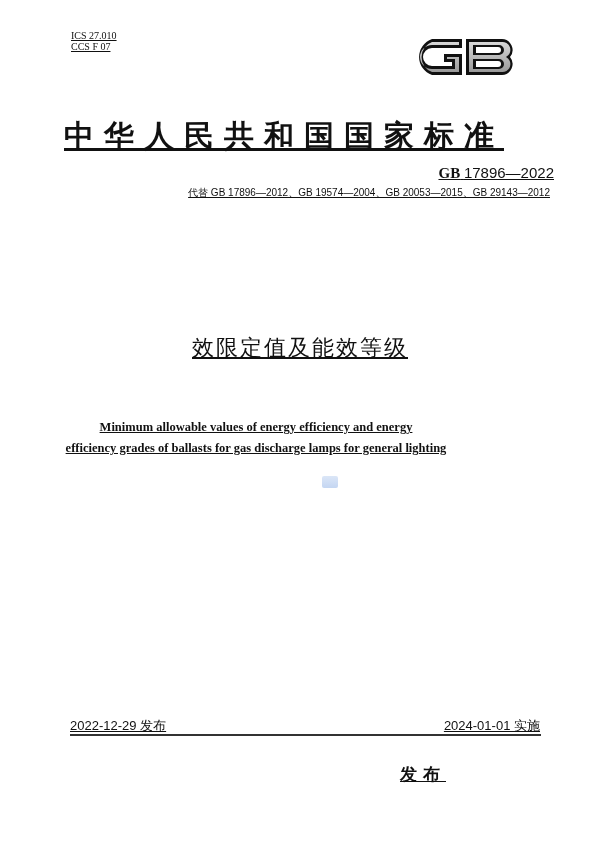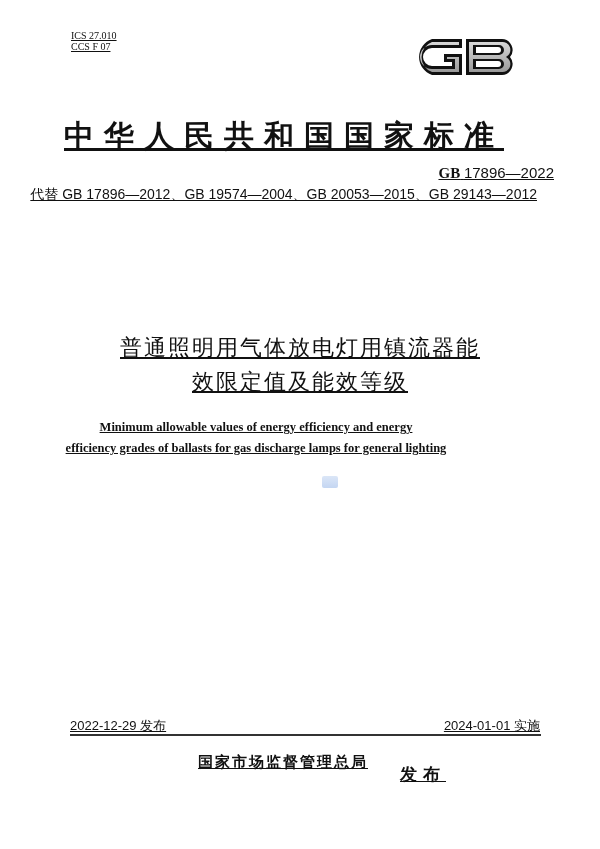--- a/index.html
+++ b/index.html
@@ -4,21 +4,21 @@
 <style>
   html, body { margin:0; padding:0; background:#fff; }
   body { width:600px; height:849px; position:relative; overflow:hidden; color:#111; font-family:"Liberation Serif", serif; }
   .abs { position:absolute;text-decoration:underline; }
   .codes { left:71px; top:30px; font-size:10px; line-height:11px; font-family:"Liberation Serif", serif; }
   .logo { left:410px; top:36px; width:114px; height:42px; }
   .title-cn { left:64px; top:116px; width:490px; font-family:"DejaVu Serif", serif; font-weight:bold; font-size:30px; letter-spacing:10px; white-space:nowrap; }
   .std-no { right:46px; top:164px; font-size:15px;margin-left:48px; }
   .std-no .gb { font-weight:bold; font-family:"Liberation Serif", serif; }
   .std-no .num { font-family:"Liberation Sans", sans-serif; }
-  .replace { right:63px; top:186px; font-size:14px; font-family:"Liberation Sans", sans-serif; white-space:nowrap; }
+  .replace { right:50px; top:186px; font-size:10px; font-family:"Liberation Sans", sans-serif; white-space:nowrap; }
   .doc-title-cn { left:0; width:600px; top:331px; text-align:center; font-family:"DejaVu Sans", sans-serif; font-size:22px; line-height:34px; letter-spacing:2px; }
   .doc-title-en { left:0; width:512px; top:417px; text-align:center; font-family:"Liberation Serif", serif; font-weight:bold; font-size:12.5px; line-height:21px; }
   .watermark { left:322px; top:476px; width:16px; height:12px; background:linear-gradient(#dbe6f7,#c4d6f2); border-radius:2px; }
   .date-row { left:70px; width:470px; top:717px; font-family:"Liberation Sans", sans-serif; font-size:13px; display:flex; justify-content:space-between; }
   .rule { left:70px; width:471px; top:734px; height:2px; background:#333; }
   .issuers { left:198px; top:753px; font-family:"DejaVu Serif", serif; font-weight:bold; font-size:15px; line-height:19px; letter-spacing:2px; }
   .issue-label { left:400px; top:763px; font-family:"DejaVu Serif", serif; font-weight:bold; font-size:17px; letter-spacing:6px; }
 </style>
 </head>
 <body>
@@ -46,33 +46,31 @@
 <div class="abs title-cn">中华人民共和国国家标准</div>
 
 <div class="abs std-no">
   <span class="gb">GB</span>
   <span class="num">17896—2022</span>
 </div>
 
 <div class="abs replace">代替 GB 17896—2012、GB 19574—2004、GB 20053—2015、GB 29143—2012</div>
 
 <div class="abs doc-title-cn">
-  <div>普通照明用气体放电灯用镇流器能</div>
   <div>效限定值及能效等级</div>
 </div>
 
 <div class="abs doc-title-en">
   <div>Minimum allowable values of energy efficiency and energy</div>
   <div>efficiency grades of ballasts for gas discharge lamps for general lighting</div>
 </div>
 
 <div class="abs watermark"></div>
 
 <div class="abs date-row">
   <span>2022-12-29 发布</span>
   <span>2024-01-01 实施</span>
 </div>
 <div class="abs rule"></div>
 
 <div class="abs issuers">
-  <div>国家市场监督管理总局</div>
 </div>
 <div class="abs issue-label">发布</div>
 
 </body></html>

